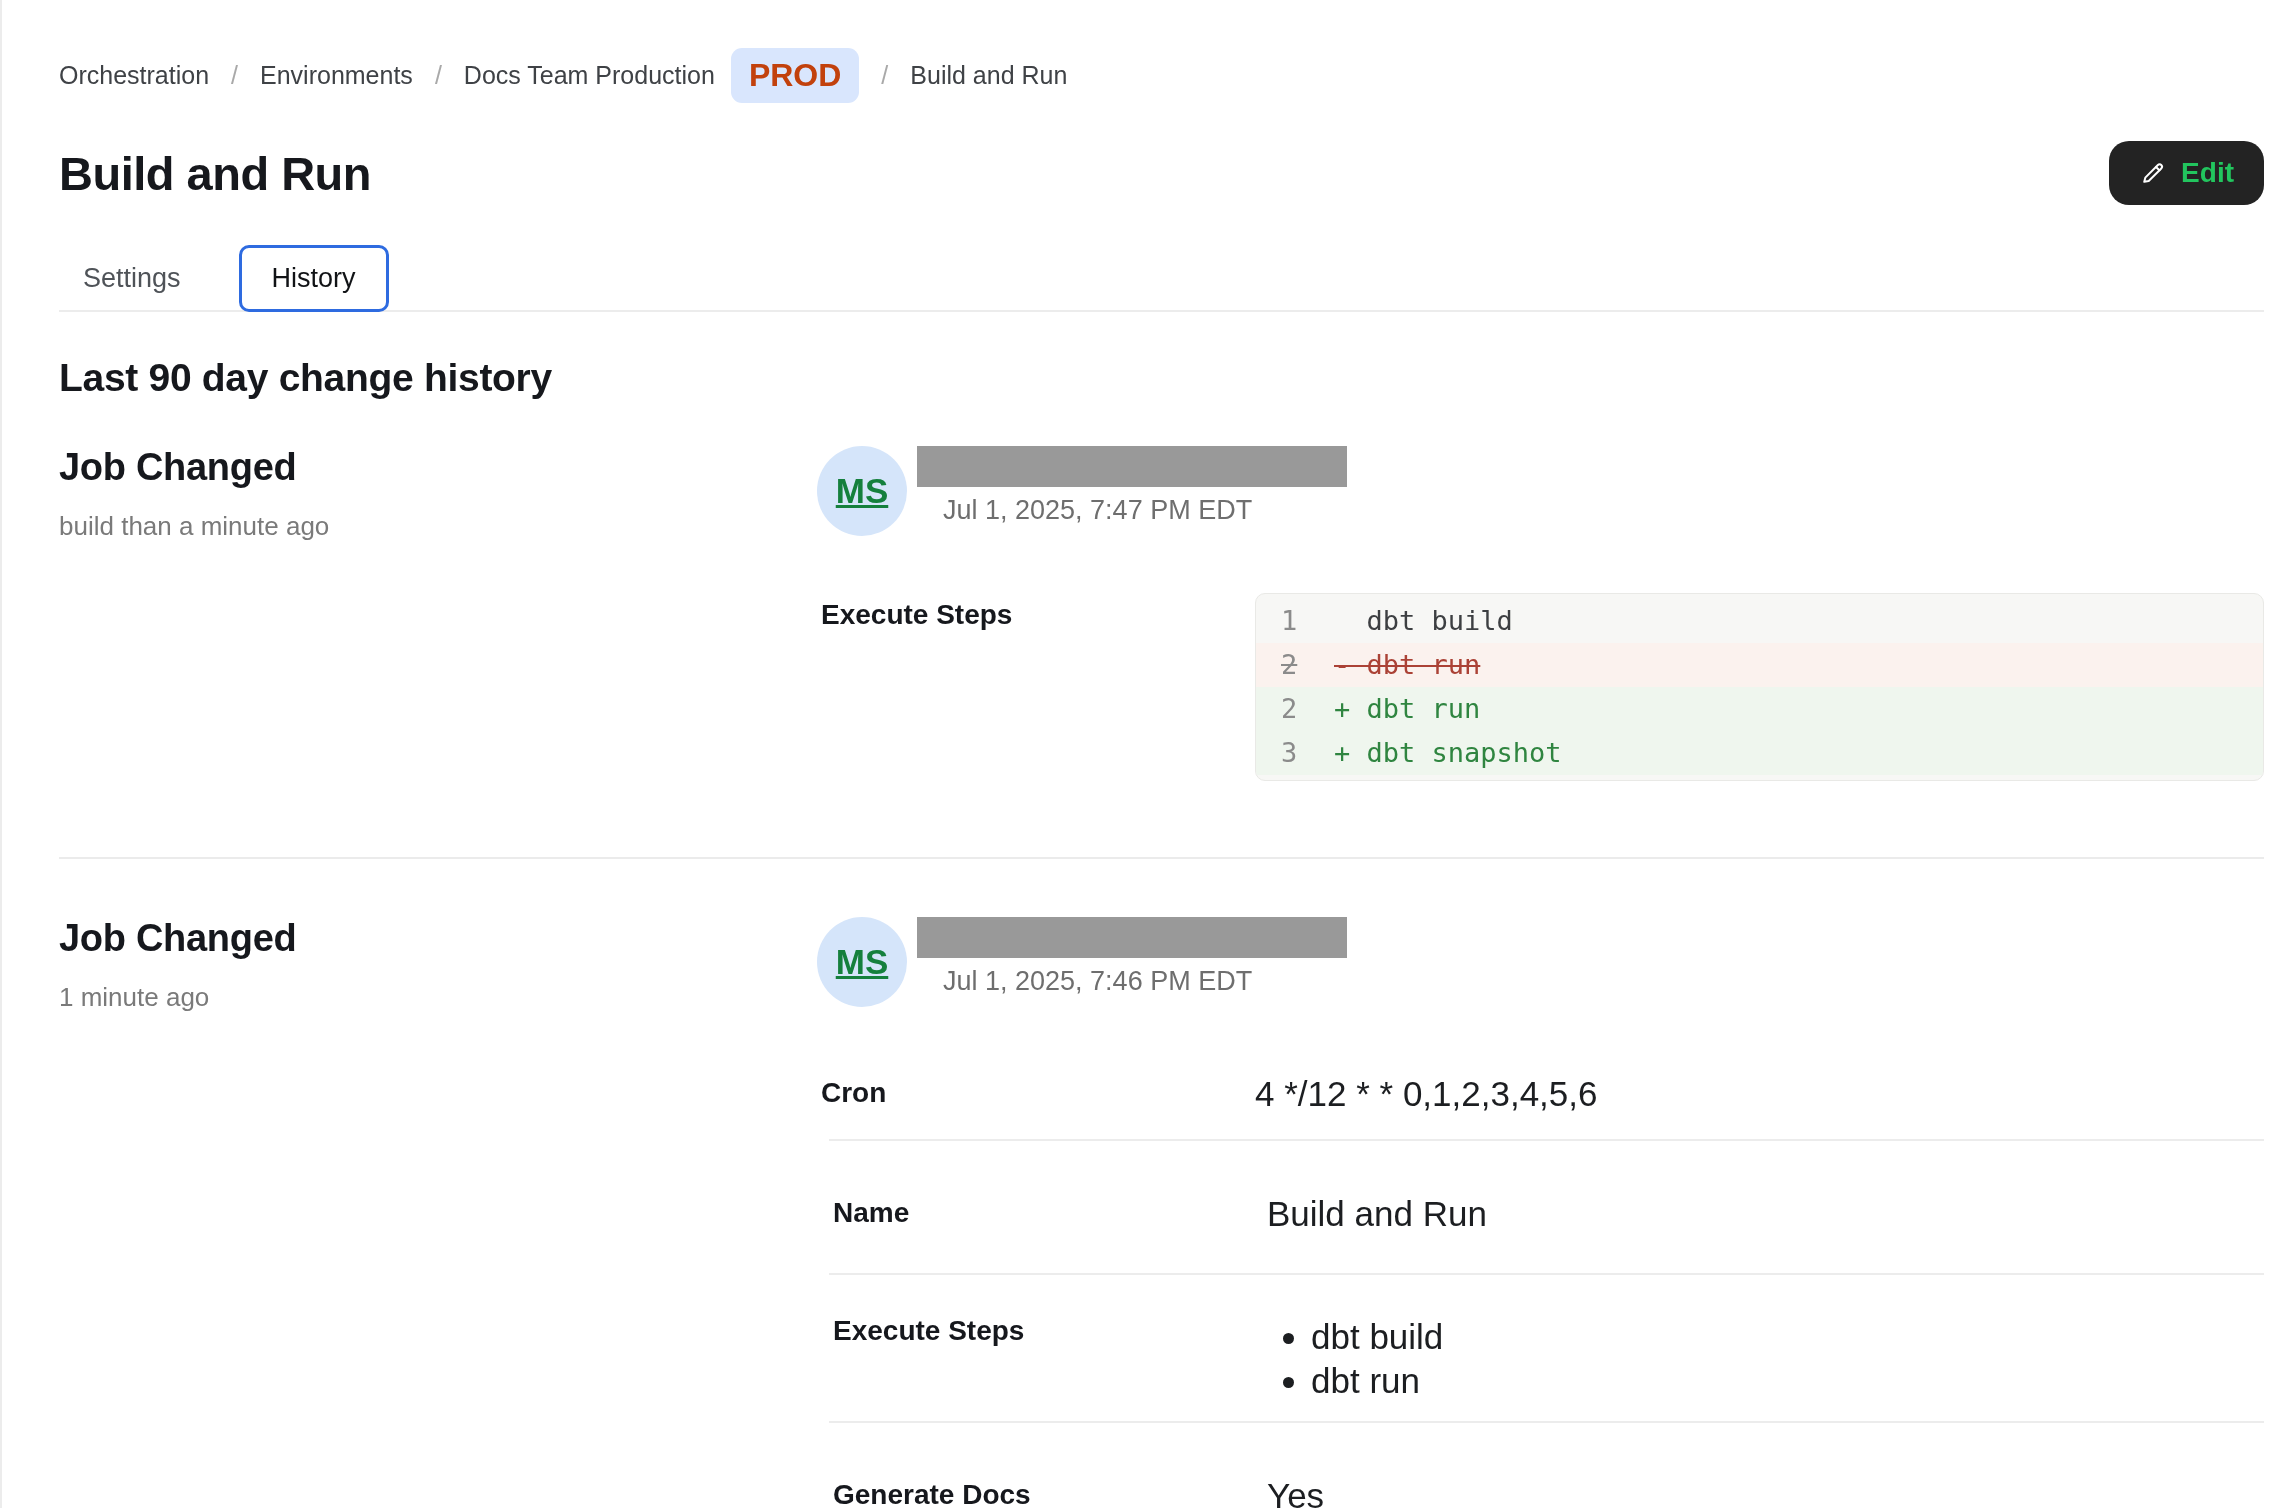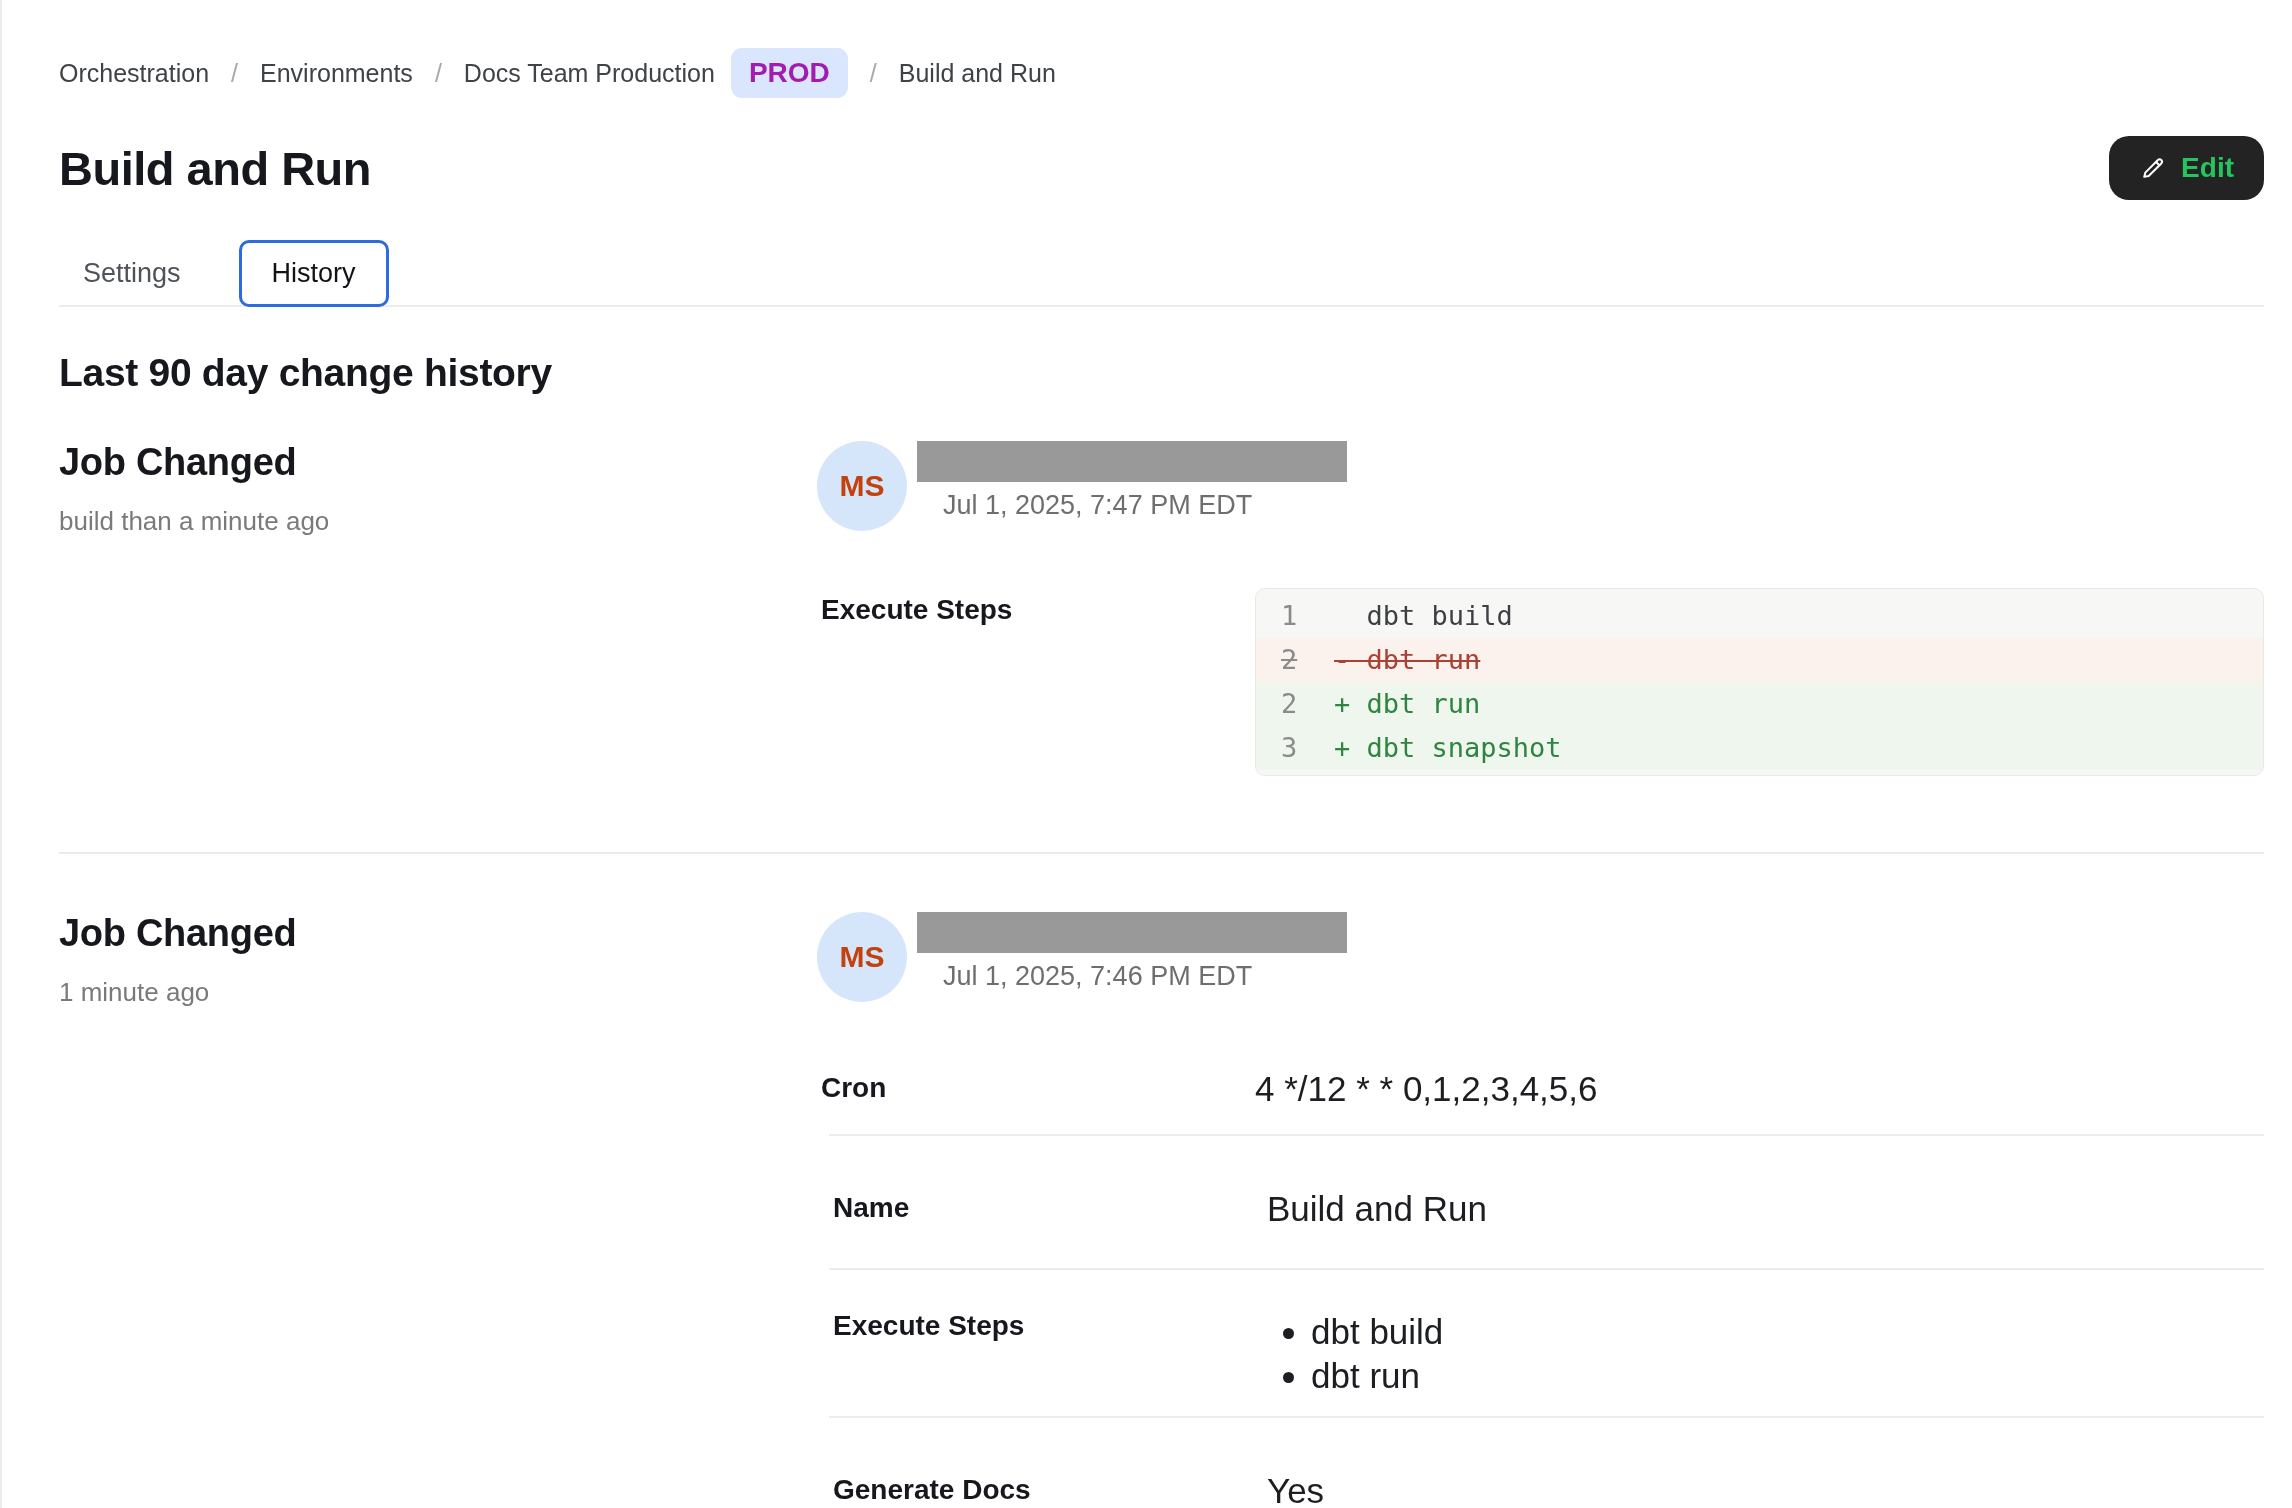--- a/index.html
+++ b/index.html
@@ -19,23 +19,23 @@
     display: flex;
     align-items: center;
     gap: 22px;
     font-size: 25px;
     color: #3f4246;
   }
   .crumb { white-space: nowrap; }
   .crumb-sep { color: #a9a9a9; }
   .env-badge {
     background: #d9e6fd;
-    color: #a21caf;
-    font-weight: 700;
-    font-size: 28px;
+    color: #c2410c;
+    font-weight: 700;
+    font-size: 32px;
     padding: 9px 18px;
     border-radius: 11px;
     margin-left: -6px;
   }
 
   
   .header-row {
     margin-top: 38px;
     display: flex;
     align-items: center;
@@ -109,25 +109,26 @@
   .entry-left { width: 758px; flex: 0 0 758px; }
   .entry-event { font-size: 38px; font-weight: 700; letter-spacing: -0.3px; color: #16181d; }
   .entry-time { margin-top: 22px; font-size: 26px; color: #7a7a7a; }
   .entry-right { flex: 1; min-width: 0; }
 
   .author-row { display: flex; align-items: flex-start; }
   .avatar {
     width: 90px; height: 90px;
     border-radius: 50%;
     background: #d5e5fa;
-    color: #c2410c;
-    font-size: 30px;
+    color: #15803d;
+    font-size: 35px;
     font-weight: 700;
     display: flex; align-items: center; justify-content: center;
     flex: 0 0 90px;
+    text-decoration: underline;
   }
   .author-meta { margin-left: 10px; padding-top: 0; }
   .redacted-bar { width: 430px; height: 41px; background: #999999; }
   .timestamp { margin-top: 8px; margin-left: 26px; font-size: 27px; color: #6e6e6e; }
 
   
   .change-row { display: flex; margin-top: 57px; }
   .change-label {
     width: 438px; flex: 0 0 438px;
     font-size: 28px; font-weight: 700; color: #16181d;

